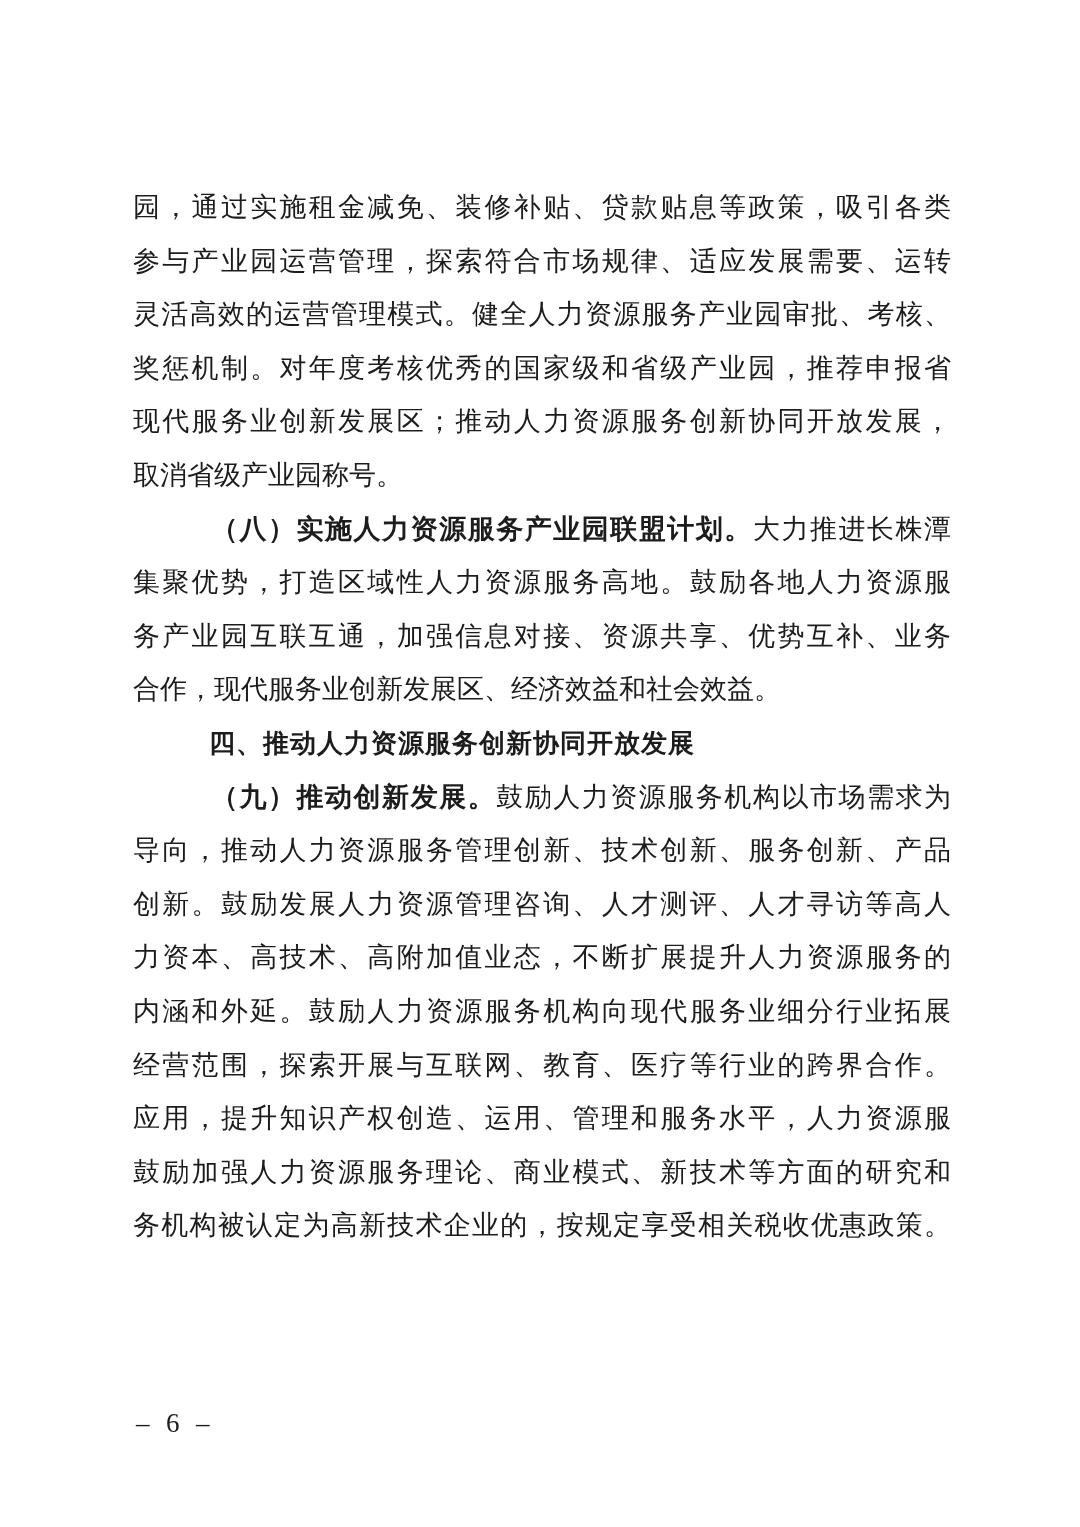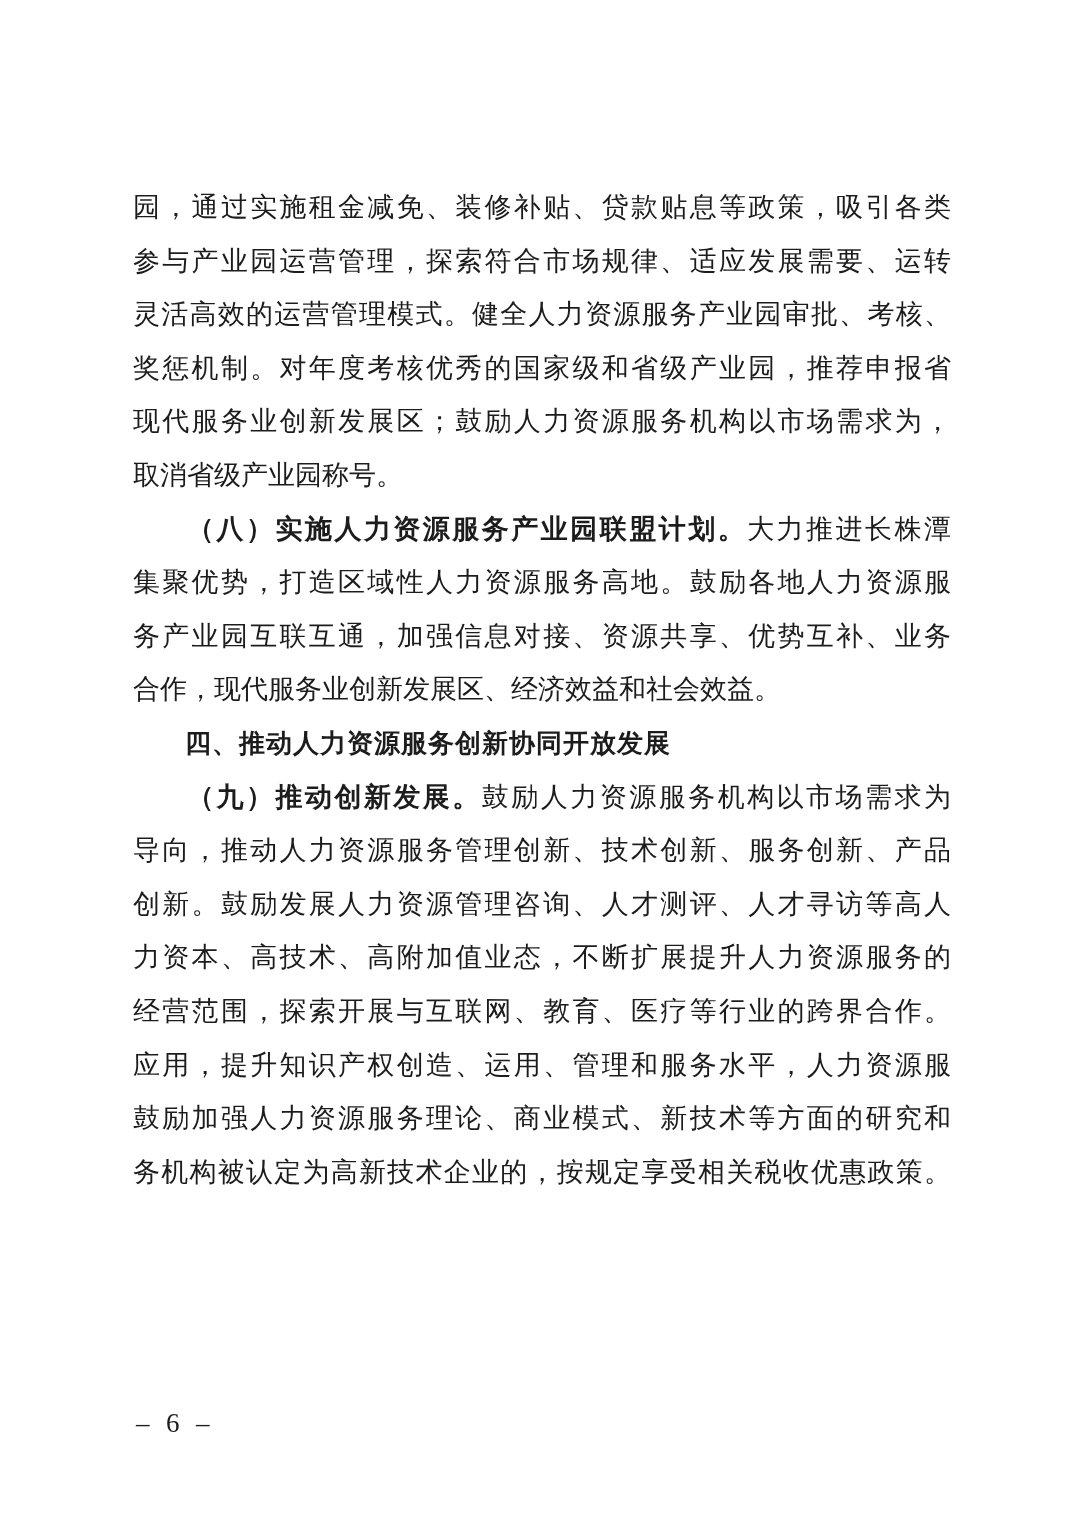--- a/index.html
+++ b/index.html
@@ -44,20 +44,21 @@
     font-family: "Liberation Sans", "DejaVu Sans", sans-serif;
     font-weight: bold;
     font-size: 26px;
     text-align: left;
     text-align-last: left;
     text-indent: 2em;
     letter-spacing: 1px;
   }
   .lead {
     font-weight: bold;
+    margin-left: 24px;
   }
   .footer-pagenum {
     position: absolute;
     left: 136px;
     top: 1403px;
     height: 40px;
     line-height: 40px;
     font-size: 27px;
     letter-spacing: 0.18em;
     color: #1c1c1c;
@@ -67,31 +68,32 @@
 <body>
 
 <div class="page">
 
   <div class="text-block">
 
   <div class="line fill"><span>园，通过实施租金减免、装修补贴、贷款贴息等政策，吸引各类</span></div>
       <div class="line fill"><span>参与产业园运营管理，探索符合市场规律、适应发展需要、运转</span></div>
       <div class="line fill"><span>灵活高效的运营管理模式。健全人力资源服务产业园审批、考核、</span></div>
       <div class="line fill"><span>奖惩机制。对年度考核优秀的国家级和省级产业园，推荐申报省</span></div>
-      <div class="line fill"><span>现代服务业创新发展区；鼓励人力资源服务机构以市场需求为，</span></div>
+      <div class="line fill"><span>现代服务业创新发展区；推动人力资源服务创新协同开放发展，</span></div>
       <div class="line end"><span>取消省级产业园称号。</span></div>
       <div class="line fill para"><span class="lead">（八）实施人力资源服务产业园联盟计划。</span><span>大力推进长株潭</span></div>
       <div class="line fill"><span>集聚优势，打造区域性人力资源服务高地。鼓励各地人力资源服</span></div>
       <div class="line fill"><span>务产业园互联互通，加强信息对接、资源共享、优势互补、业务</span></div>
       <div class="line end"><span>合作，现代服务业创新发展区、经济效益和社会效益。</span></div>
       <div class="line heading"><span class="lead">四、推动人力资源服务创新协同开放发展</span></div>
       <div class="line fill para"><span class="lead">（九）推动创新发展。</span><span>鼓励人力资源服务机构以市场需求为</span></div>
       <div class="line fill"><span>导向，推动人力资源服务管理创新、技术创新、服务创新、产品</span></div>
       <div class="line fill"><span>创新。鼓励发展人力资源管理咨询、人才测评、人才寻访等高人</span></div>
       <div class="line fill"><span>力资本、高技术、高附加值业态，不断扩展提升人力资源服务的</span></div>
+      <div class="line fill"><span>内涵和外延。鼓励人力资源服务机构向现代服务业细分行业拓展</span></div>
       <div class="line fill"><span>经营范围，探索开展与互联网、教育、医疗等行业的跨界合作。</span></div>
       <div class="line fill"><span>应用，提升知识产权创造、运用、管理和服务水平，人力资源服</span></div>
       <div class="line fill"><span>鼓励加强人力资源服务理论、商业模式、新技术等方面的研究和</span></div>
       <div class="line fill"><span>务机构被认定为高新技术企业的，按规定享受相关税收优惠政策。</span></div>
     </div>
 
   <div class="footer-pagenum">– 6 –</div>
 
 </div>
 

